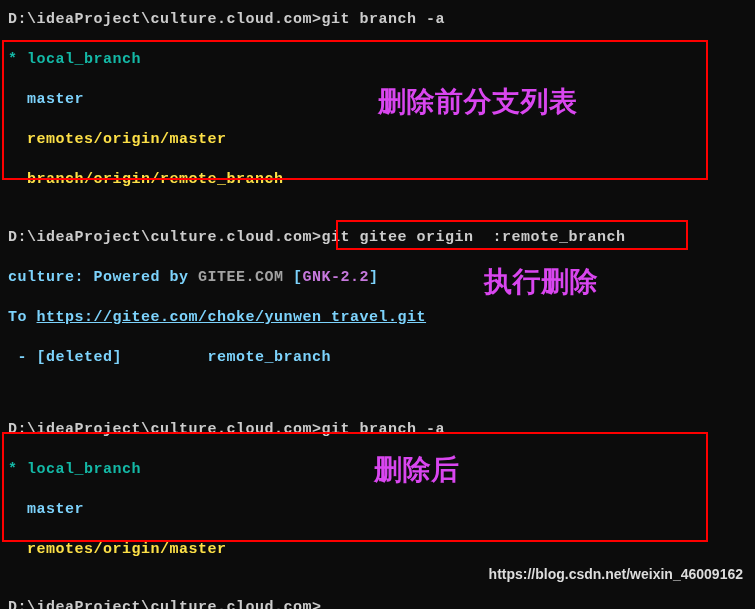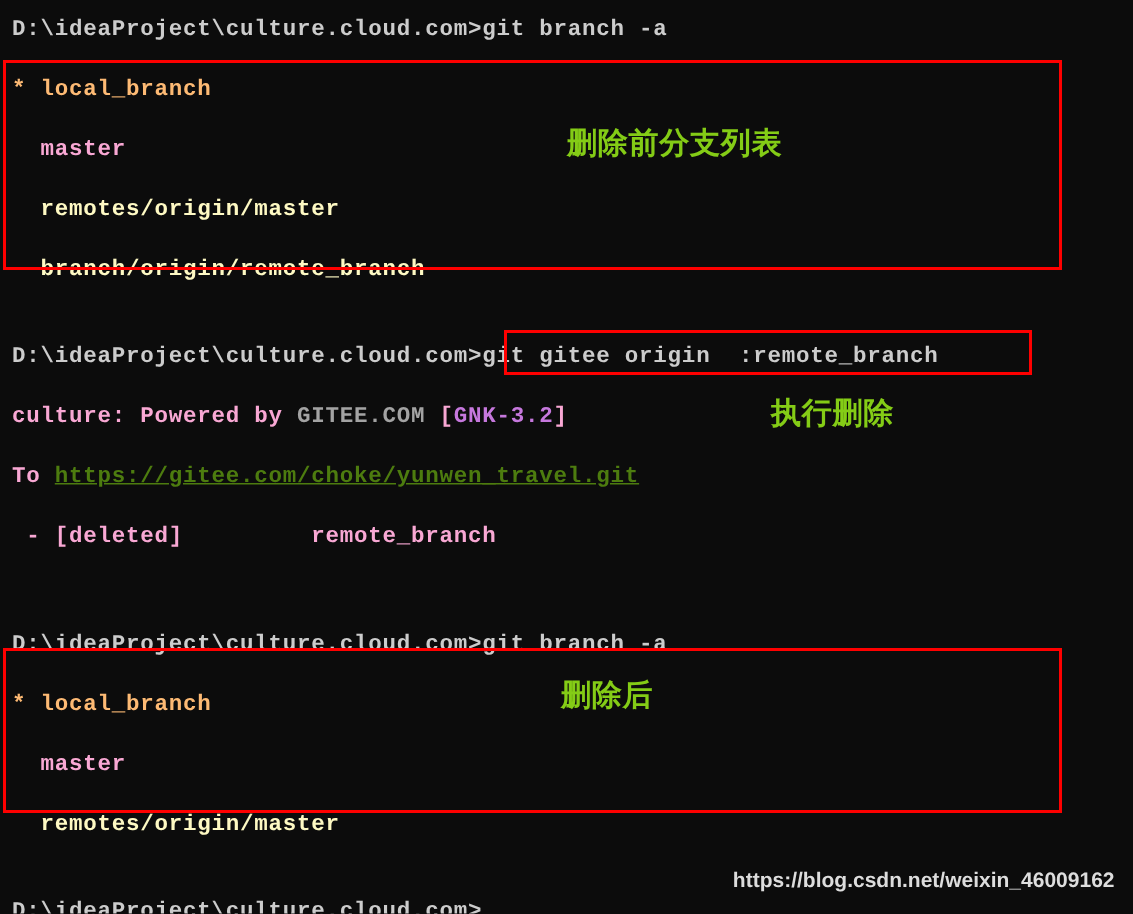--- a/index.html
+++ b/index.html
@@ -24,54 +24,54 @@
       white-space: pre;
       margin-bottom: 2px;
     }
     .prompt {
       color: #cccccc;
     }
     .cmd {
       color: #cccccc;
     }
     .green {
-      color: #fdba74;
+      color: #14b8a6;
     }
     .darkred {
-      color: #fef9c3;
+      color: #fde047;
     }
     .orange {
       color: #a3a3a3;
     }
     .magenta {
       color: #c678dd;
     }
     .cyan-link {
-      color: #4d7c0f;
+      color: #7dd3fc;
       text-decoration: underline;
     }
     .gray {
-      color: #f9a8d4;
+      color: #7dd3fc;
     }
     .redbox {
       position: absolute;
       border: 2px solid #ff0000;
       pointer-events: none;
     }
     .annotation {
       position: absolute;
-      color: #84cc16;
+      color: #d946ef;
       font-family: 'SimSun', 'Microsoft YaHei', serif;
-      font-size: 20px;
+      font-size: 28px;
       pointer-events: none;
     }
     .watermark {
       position: absolute;
       right: 12px;
-      bottom: 12px;
+      bottom: 24px;
       color: #dddddd;
       font-family: Arial, sans-serif;
       font-size: 14px;
       letter-spacing: 0;
     }
     .spacer {
       height: 14px;
     }
     .spacer-lg {
       height: 32px;
@@ -87,21 +87,21 @@
 <div class="line gray">  master</div>
 <div class="spacer"></div>
 <div class="line darkred">  remotes/origin/master</div>
 <div class="spacer"></div>
 <div class="line darkred">  branch/origin/remote_branch</div>
 
 <div class="spacer-lg"></div>
 
 <div class="line"><span class="prompt">D:\ideaProject\culture.cloud.com&gt;</span><span class="cmd">git gitee origin  :remote_branch</span></div>
 <div class="spacer"></div>
-<div class="line"><span class="gray">culture: Powered by </span><span class="orange">GITEE.COM</span><span class="gray"> [</span><span class="magenta">GNK-3.2</span><span class="gray">]</span></div>
+<div class="line"><span class="gray">culture: Powered by </span><span class="orange">GITEE.COM</span><span class="gray"> [</span><span class="magenta">GNK-2.2</span><span class="gray">]</span></div>
 <div class="spacer"></div>
 <div class="line"><span class="gray">To </span><span class="cyan-link">https://gitee.com/choke/yunwen_travel.git</span></div>
 <div class="spacer"></div>
 <div class="line gray"> - [deleted]         remote_branch</div>
 
 <div class="spacer-lg"></div>
 <div class="spacer"></div>
 
 <div class="line"><span class="prompt">D:\ideaProject\culture.cloud.com&gt;</span><span class="cmd">git branch -a</span></div>
 <div class="spacer"></div>
@@ -113,16 +113,16 @@
 
 <div class="spacer-lg"></div>
 
 <div class="line"><span class="prompt">D:\ideaProject\culture.cloud.com&gt;</span></div>
 
 <div class="redbox" style="left:2px; top:40px; width:706px; height:140px;"></div>
 <div class="redbox" style="left:336px; top:220px; width:352px; height:30px;"></div>
 <div class="redbox" style="left:2px; top:432px; width:706px; height:110px;"></div>
 
 <div class="annotation" style="left:378px; top:80px;">删除前分支列表</div>
-<div class="annotation" style="left:514px; top:260px;">执行删除</div>
+<div class="annotation" style="left:484px; top:260px;">执行删除</div>
 <div class="annotation" style="left:374px; top:448px;">删除后</div>
 
 <div class="watermark">https://blog.csdn.net/weixin_46009162</div>
 
 </body></html>

